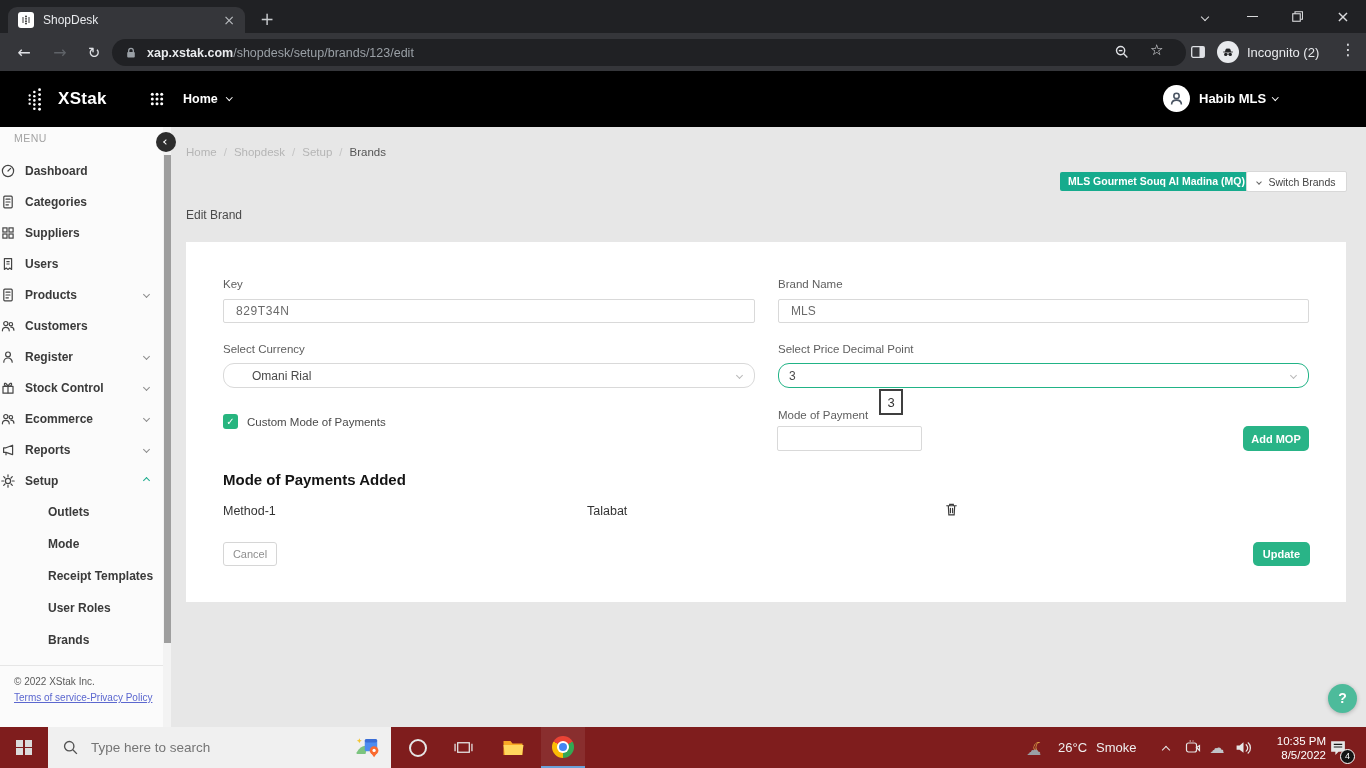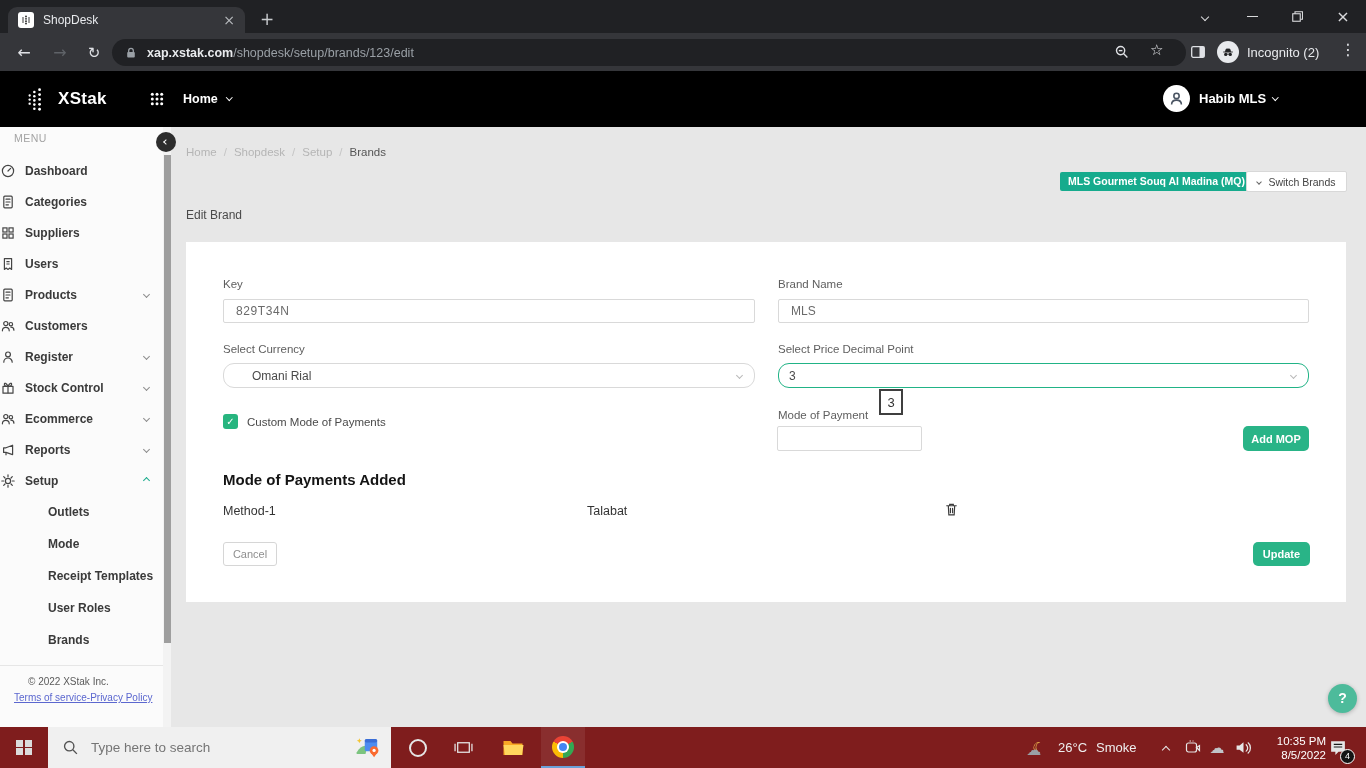--- a/index.html
+++ b/index.html
@@ -41,21 +41,21 @@
   .sidebar { position:absolute; top:127px; left:0; width:163px; height:600px; background:#fbfbfb; }
   .menu-label { position:absolute; top:5px; left:14px; font-size:10.5px; color:#a3a3a3; letter-spacing:.5px; }
   .s-items { position:absolute; top:28px; left:0; width:163px; }
   .s-item { height:31px; display:flex; align-items:center; padding:0 14px 0 0; cursor:pointer; }
   .s-item .ic { width:16px; height:16px; margin-right:9px; color:#454545; flex:none; }
   .s-item .lbl { flex:1; font-size:12px; font-weight:600; color:#3a3a3a; white-space:nowrap; }
   .s-item .chev { width:5px; height:5px; color:#8c8c8c; }
   .s-sub { }
   .s-subitem { height:32px; display:flex; align-items:center; padding-left:48px; font-size:12px; font-weight:600; color:#3a3a3a; cursor:pointer; }
   .s-divider { margin-top:9px; border-top:1px solid #e6e6e6; }
-  .s-foot { padding:10px 0 0 28px; font-size:10px; color:#5a5a5a; }
+  .s-foot { padding:10px 0 0 14px; font-size:10px; color:#5a5a5a; }
   .s-links { padding:5px 0 0 14px; font-size:10px; }
   .s-links a { color:#5b67cf; text-decoration:underline; cursor:pointer; }
   .s-links a:first-child::after { content:"-"; color:#5b67cf; }
   .sb-track { position:absolute; top:127px; left:163px; width:8px; height:600px; background:#f3f3f3; }
   .sb-thumb { position:absolute; top:28px; left:0.5px; width:7px; height:488px; background:#9e9e9e; }
   .collapse-btn { position:absolute; top:132px; left:156px; width:20px; height:20px; border-radius:50%; background:#2d2d2d; color:#fff; display:flex; align-items:center; justify-content:center; z-index:5; cursor:pointer; }
   .collapse-btn .chev { width:4px; height:4px; }
 
   
   .breadcrumb { position:absolute; top:146px; left:186px; font-size:11.5px; color:#b5b5b5; display:flex; }

